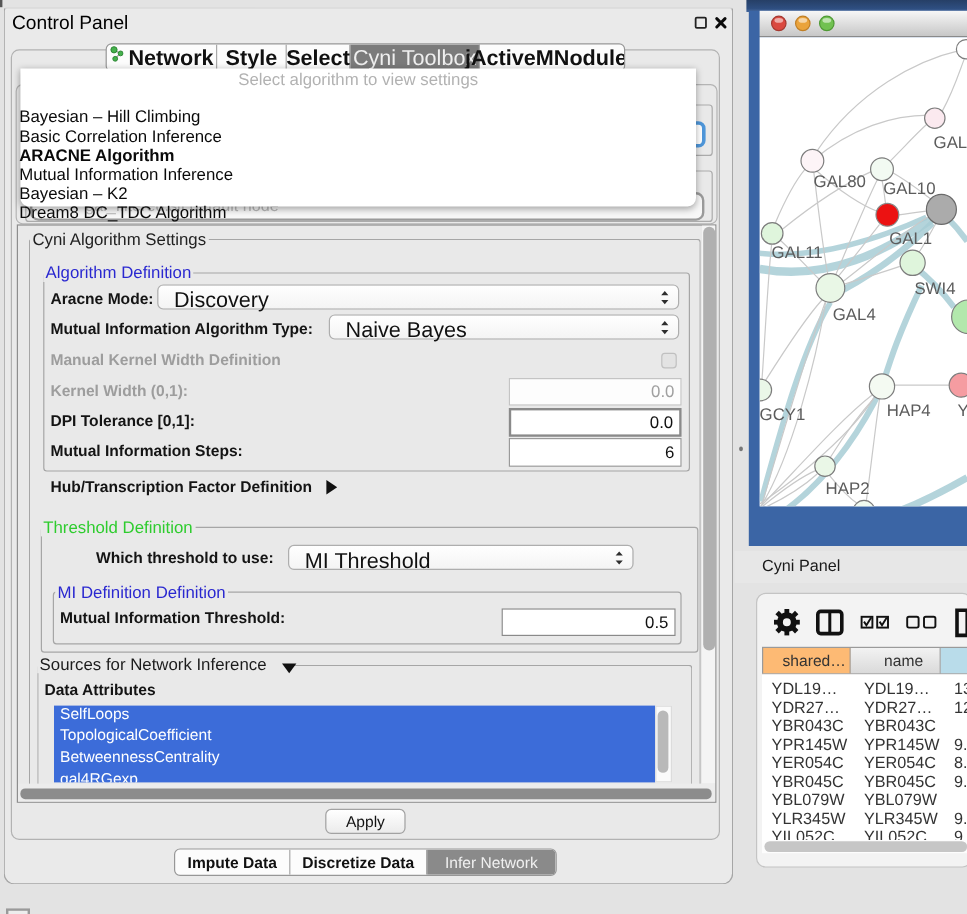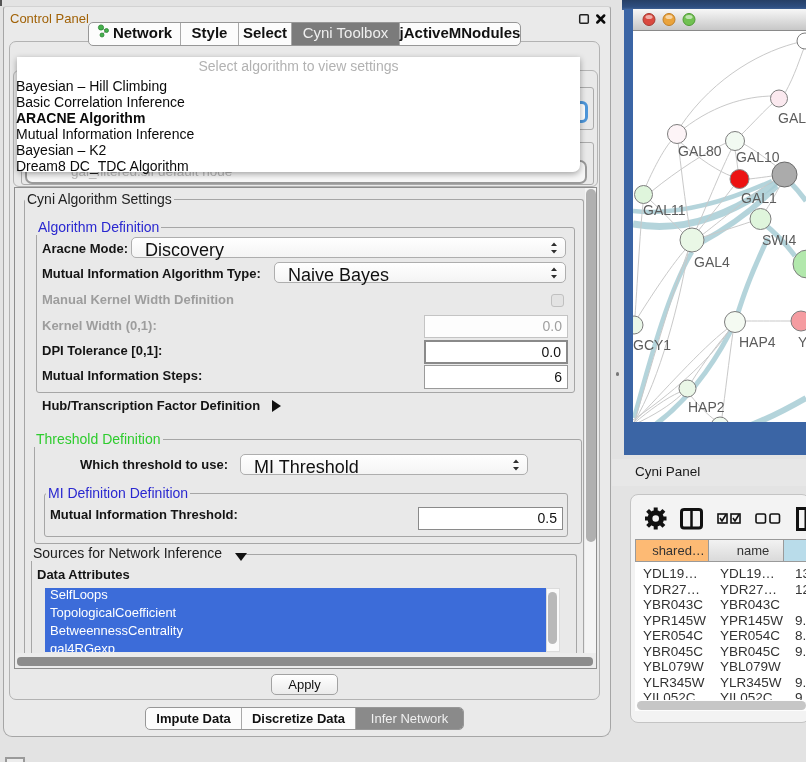--- a/index.html
+++ b/index.html
@@ -9,30 +9,30 @@
 .combo{position:absolute;border:1px solid #aeaeae;border-radius:5px;background:linear-gradient(#ffffff,#f4f4f4);font-size:18px;color:#111;}
 .combo .ct{position:absolute;left:13px;top:2px;}
 .arr{position:absolute;right:7px;top:3px;}
 .inp{position:absolute;background:#fff;font-size:14px;color:#111;text-align:right;padding-right:5px;line-height:21px;}
 .grp{position:absolute;border:1px solid #a6a6a6;border-radius:3px;}
 .gl{position:absolute;background:#e9e9e9;padding:0 2px;font-size:14px;white-space:nowrap;}
 </style></head><body>
 <div id="root">
 
 <div class="abs" id="cpwin" style="left:3px;top:6px;width:608px;height:731px;background:#eaeaea;border:1px solid #a6a6a6;border-top-color:#d2d2d2;border-radius:3px 3px 9px 9px;"></div>
-<div class="abs" style="left:10px;top:11px;font-size:13px;color:#a16207;">Control Panel</div>
+<div class="abs" style="left:10px;top:11px;font-size:16px;color:#000000;">Control Panel</div>
 
 <svg class="abs" style="left:576px;top:13px;" width="32" height="12" viewBox="0 0 32 12">
  <rect x="3.7" y="1.7" width="8.6" height="8.6" rx="1" fill="none" stroke="#222" stroke-width="1.5"></rect>
  <path d="M21.3 2.5 L28.2 9.5 M28.2 2.5 L21.3 9.5" stroke="#0a0a0a" stroke-width="2.5" stroke-linecap="round"></path>
 </svg>
 
 <div class="abs" style="left:9px;top:41px;width:591px;height:659px;background:#e9e9e9;border:1px solid #b2b2b2;border-radius:7px;"></div>
 
-<div class="abs" style="left:88px;top:22px;height:24px;display:flex;border:1px solid #979797;border-radius:5px;background:#fcfcfc;overflow:hidden;font-size:15px;font-weight:bold;color:#111;">
+<div class="abs" style="left:88px;top:36px;height:24px;display:flex;border:1px solid #979797;border-radius:5px;background:#fcfcfc;overflow:hidden;font-size:18px;font-weight:bold;color:#111;">
  <div style="width:92px;display:flex;align-items:flex-start;padding-top:1px;justify-content:center;border-right:1px solid #a9a9a9;">
   <svg width="12" height="14" viewBox="0 0 12 14" style="margin-right:4px;">
           <path d="M4 3.5 L9 6.5 L5 11" fill="none" stroke="#9a9a9a" stroke-width="1"></path>
           <circle cx="4" cy="3.5" r="2.6" fill="#45b14c" stroke="#2c8433" stroke-width="0.8"></circle>
           <circle cx="9.5" cy="6.5" r="2" fill="#45b14c" stroke="#2c8433" stroke-width="0.8"></circle>
           <circle cx="5" cy="11" r="2" fill="#45b14c" stroke="#2c8433" stroke-width="0.8"></circle>
         </svg>
   Network</div>
  <div style="width:58px;display:flex;align-items:flex-start;padding-top:1px;justify-content:center;border-right:1px solid #a9a9a9;">Style</div>
  <div style="width:53px;display:flex;align-items:flex-start;padding-top:1px;justify-content:center;border-right:1px solid #a9a9a9;">Select</div>
@@ -132,21 +132,21 @@
  <div style="width:107px;display:flex;align-items:center;justify-content:center;background:#8a8a8a;color:#f0f0f0;font-weight:normal;">Infer Network</div>
 </div>
 
 <div class="abs" style="left:0;top:0;width:2px;height:6px;background:#555;"></div>
 <div class="abs" style="left:616px;top:372px;width:3px;height:4px;background:#777;border-radius:2px;"></div>
 
 <div class="abs" style="left:5px;top:757px;width:20px;height:16px;border:2px solid #9a9a9a;background:#ededed;"></div>
 
 <div class="abs" style="left:17px;top:57px;width:563px;height:115px;background:#fff;border-radius:0 0 7px 7px;box-shadow:0 2px 6px rgba(0,0,0,0.35);"></div>
 <div class="abs" style="left:17px;top:58px;width:563px;text-align:center;font-size:14px;color:#b2b2b2;">Select algorithm to view settings</div>
-<div class="abs" style="left:16px;top:78px;font-size:14px;color:#0a0a0a;line-height:16px;white-space:nowrap;">Bayesian – Hill Climbing<br>Basic Correlation Inference<br><b>ARACNE Algorithm</b><br>Mutual Information Inference<br>Bayesian – K2<br>Dream8 DC_TDC Algorithm</div>
+<div class="abs" style="left:16px;top:89px;font-size:14px;color:#0a0a0a;line-height:16px;white-space:nowrap;">Bayesian – Hill Climbing<br>Basic Correlation Inference<br><b>ARACNE Algorithm</b><br>Mutual Information Inference<br>Bayesian – K2<br>Dream8 DC_TDC Algorithm</div>
 
 <div class="abs" style="left:622px;top:0;width:184px;height:10px;background:linear-gradient(#263f66,#2e4e80 70%,#47699c);"></div>
 <div class="abs" style="left:624px;top:9px;width:182px;height:446px;background:#3b65a5;"></div>
 <div class="abs" style="left:633px;top:9px;width:173px;height:22px;background:linear-gradient(#f7f7f7,#c7c7c7);border-bottom:1px solid #8a8a8a;"></div>
 <svg class="abs" style="left:641px;top:12px;" width="56" height="15" viewBox="0 0 56 15">
  <circle cx="8" cy="7.5" r="6" fill="#da493f" stroke="#a53931" stroke-width="1"></circle>
  <circle cx="28" cy="7.5" r="6" fill="#eaa33b" stroke="#c07f26" stroke-width="1"></circle>
  <circle cx="48" cy="7.5" r="6" fill="#71c151" stroke="#4f9a35" stroke-width="1"></circle>
  <ellipse cx="8" cy="5" rx="3.6" ry="2" fill="rgba(255,255,255,0.55)"></ellipse>
  <ellipse cx="28" cy="5" rx="3.6" ry="2" fill="rgba(255,255,255,0.55)"></ellipse>

